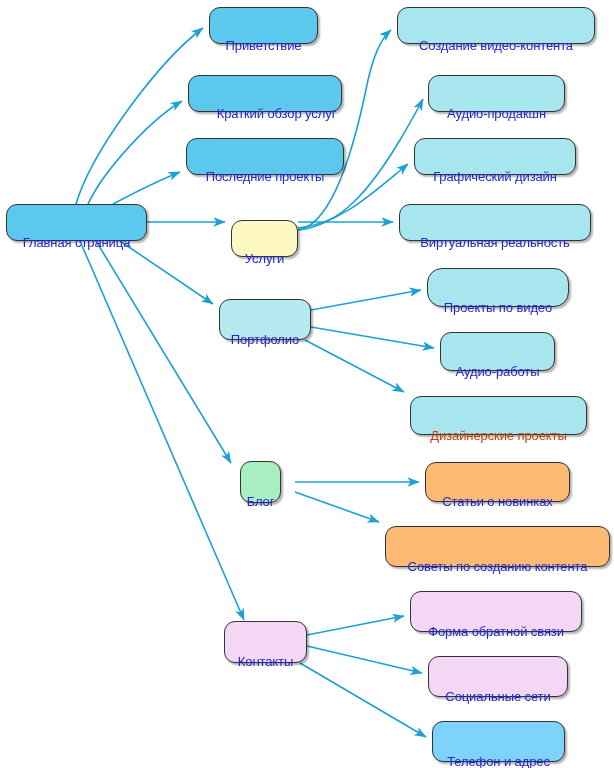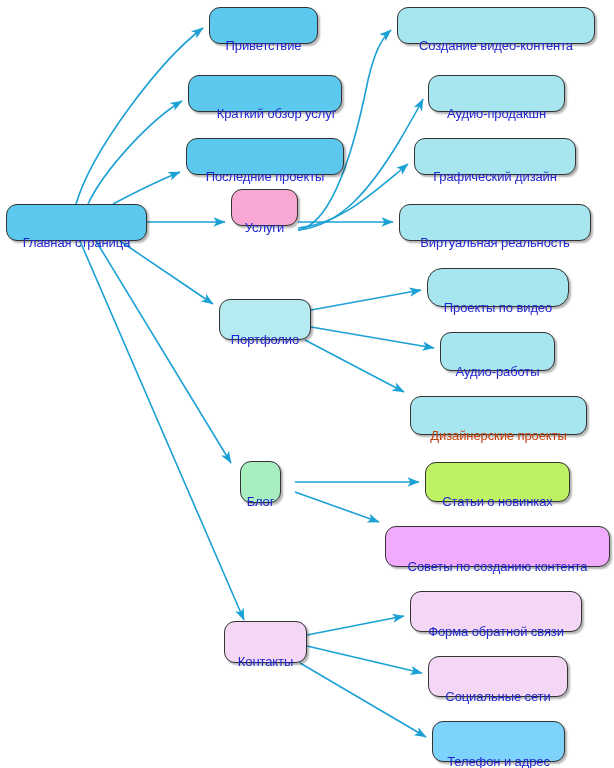--- a/index.html
+++ b/index.html
@@ -88,21 +88,21 @@
       </div>
       <div class="node" style="left: 209px; top: 7px; width: 109px; height: 37px; background: rgb(92, 200, 238); border-color: rgb(51, 51, 51);">
         <span class="node-label" style="color: rgb(32, 38, 210);">Приветствие</span>
       </div>
       <div class="node" style="left: 188px; top: 75px; width: 154px; height: 37px; background: rgb(92, 200, 238); border-color: rgb(51, 51, 51); padding-left: 23px;">
         <span class="node-label" style="color: rgb(32, 38, 210);">Краткий обзор услуг</span>
       </div>
       <div class="node" style="left: 186px; top: 138px; width: 158px; height: 37px; background: rgb(92, 200, 238); border-color: rgb(51, 51, 51);">
         <span class="node-label" style="color: rgb(32, 38, 210);">Последние проекты</span>
       </div>
-      <div class="node" style="left: 231px; top: 189px; width: 67px; height: 37px; background: #f9a8d4; border-color: rgb(51, 51, 51);">
+      <div class="node" style="left: 231px; top: 220px; width: 67px; height: 37px; background: #fef9c3; border-color: rgb(51, 51, 51);">
         <span class="node-label" style="color: rgb(32, 38, 210);">Услуги</span>
       </div>
       <div class="node" style="left: 397px; top: 7px; width: 198px; height: 37px; background: rgb(168, 230, 239); border-color: rgb(51, 51, 51);">
         <span class="node-label" style="color: rgb(32, 38, 210);">Создание видео-контента</span>
       </div>
       <div class="node" style="left: 428px; top: 75px; width: 137px; height: 37px; background: rgb(168, 230, 239); border-color: rgb(51, 51, 51);">
         <span class="node-label" style="color: rgb(32, 38, 210);">Аудио-продакшн</span>
       </div>
       <div class="node" style="left: 414px; top: 138px; width: 162px; height: 37px; background: rgb(168, 230, 239); border-color: rgb(51, 51, 51);">
         <span class="node-label" style="color: rgb(32, 38, 210);">Графический дизайн</span>
@@ -118,24 +118,24 @@
       </div>
       <div class="node" style="left: 440px; top: 332px; width: 115px; height: 39px; background: rgb(168, 230, 239); border-color: rgb(51, 51, 51);">
         <span class="node-label" style="color: rgb(32, 38, 210);">Аудио-работы</span>
       </div>
       <div class="node" style="left: 410px; top: 396px; width: 177px; height: 39px; background: rgb(168, 230, 239); border-color: rgb(51, 51, 51);">
         <span class="node-label" style="color: #c2410c;">Дизайнерские проекты</span>
       </div>
       <div class="node" style="left: 240px; top: 461px; width: 41px; height: 42px; background: rgb(168, 238, 192); border-color: rgb(51, 51, 51); text-align: right;">
         <span class="node-label" style="color: rgb(32, 38, 210);">Блог</span>
       </div>
-      <div class="node" style="left: 425px; top: 462px; width: 145px; height: 40px; background: #bef264; border-color: rgb(51, 51, 51);">
+      <div class="node" style="left: 425px; top: 462px; width: 145px; height: 40px; background: #fdba74; border-color: rgb(51, 51, 51);">
         <span class="node-label" style="color: rgb(32, 38, 210);">Статьи о новинках</span>
       </div>
-      <div class="node" style="left: 385px; top: 526px; width: 225px; height: 41px; background: #f0abfc; border-color: rgb(51, 51, 51);">
+      <div class="node" style="left: 385px; top: 526px; width: 225px; height: 41px; background: #fdba74; border-color: rgb(51, 51, 51);">
         <span class="node-label" style="color: rgb(32, 38, 210);">Советы по созданию контента</span>
       </div>
       <div class="node" style="left: 224px; top: 621px; width: 83px; height: 42px; background: rgb(243, 215, 245); border-color: rgb(51, 51, 51);">
         <span class="node-label" style="color: rgb(32, 38, 210);">Контакты</span>
       </div>
       <div class="node" style="left: 410px; top: 591px; width: 172px; height: 41px; background: rgb(243, 215, 245); border-color: rgb(51, 51, 51);">
         <span class="node-label" style="color: rgb(32, 38, 210);">Форма обратной связи</span>
       </div>
       <div class="node" style="left: 428px; top: 656px; width: 140px; height: 41px; background: rgb(243, 215, 245); border-color: rgb(51, 51, 51);">
         <span class="node-label" style="color: rgb(32, 38, 210);">Социальные сети</span>

